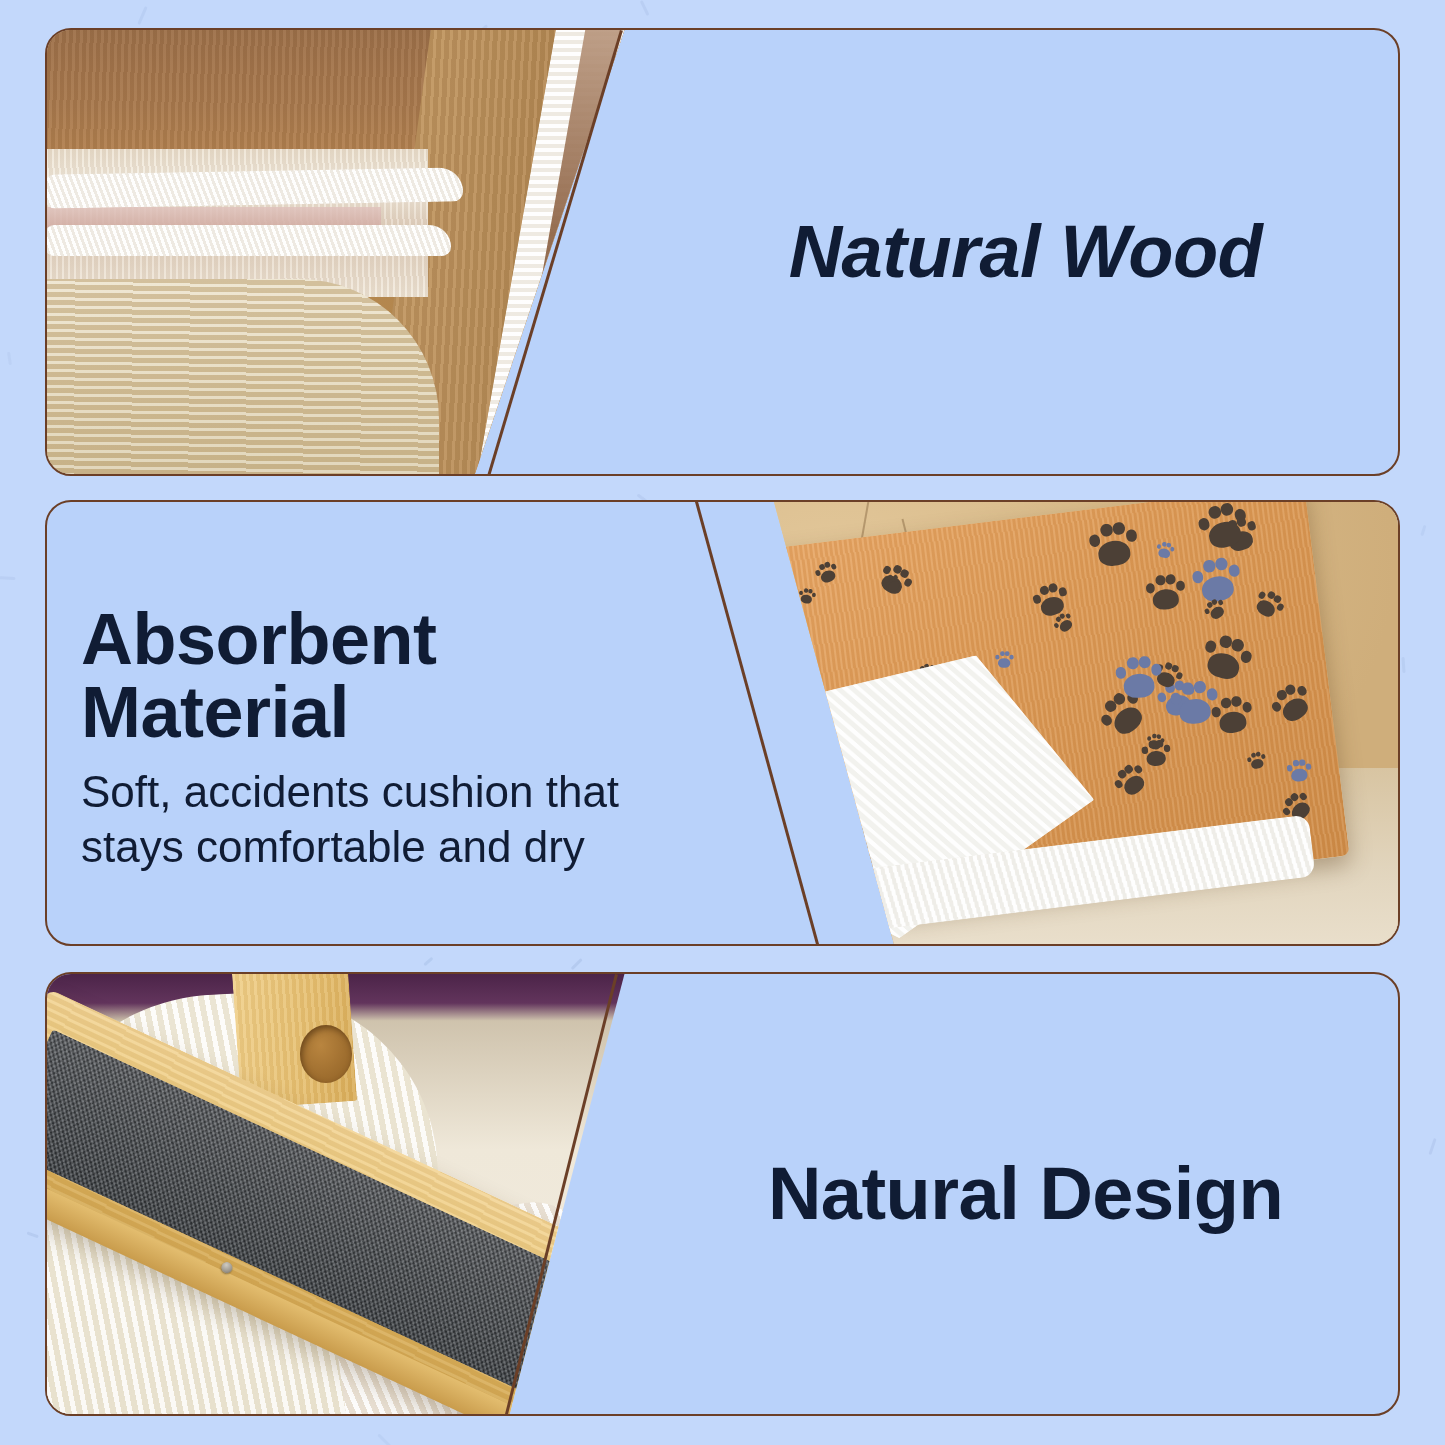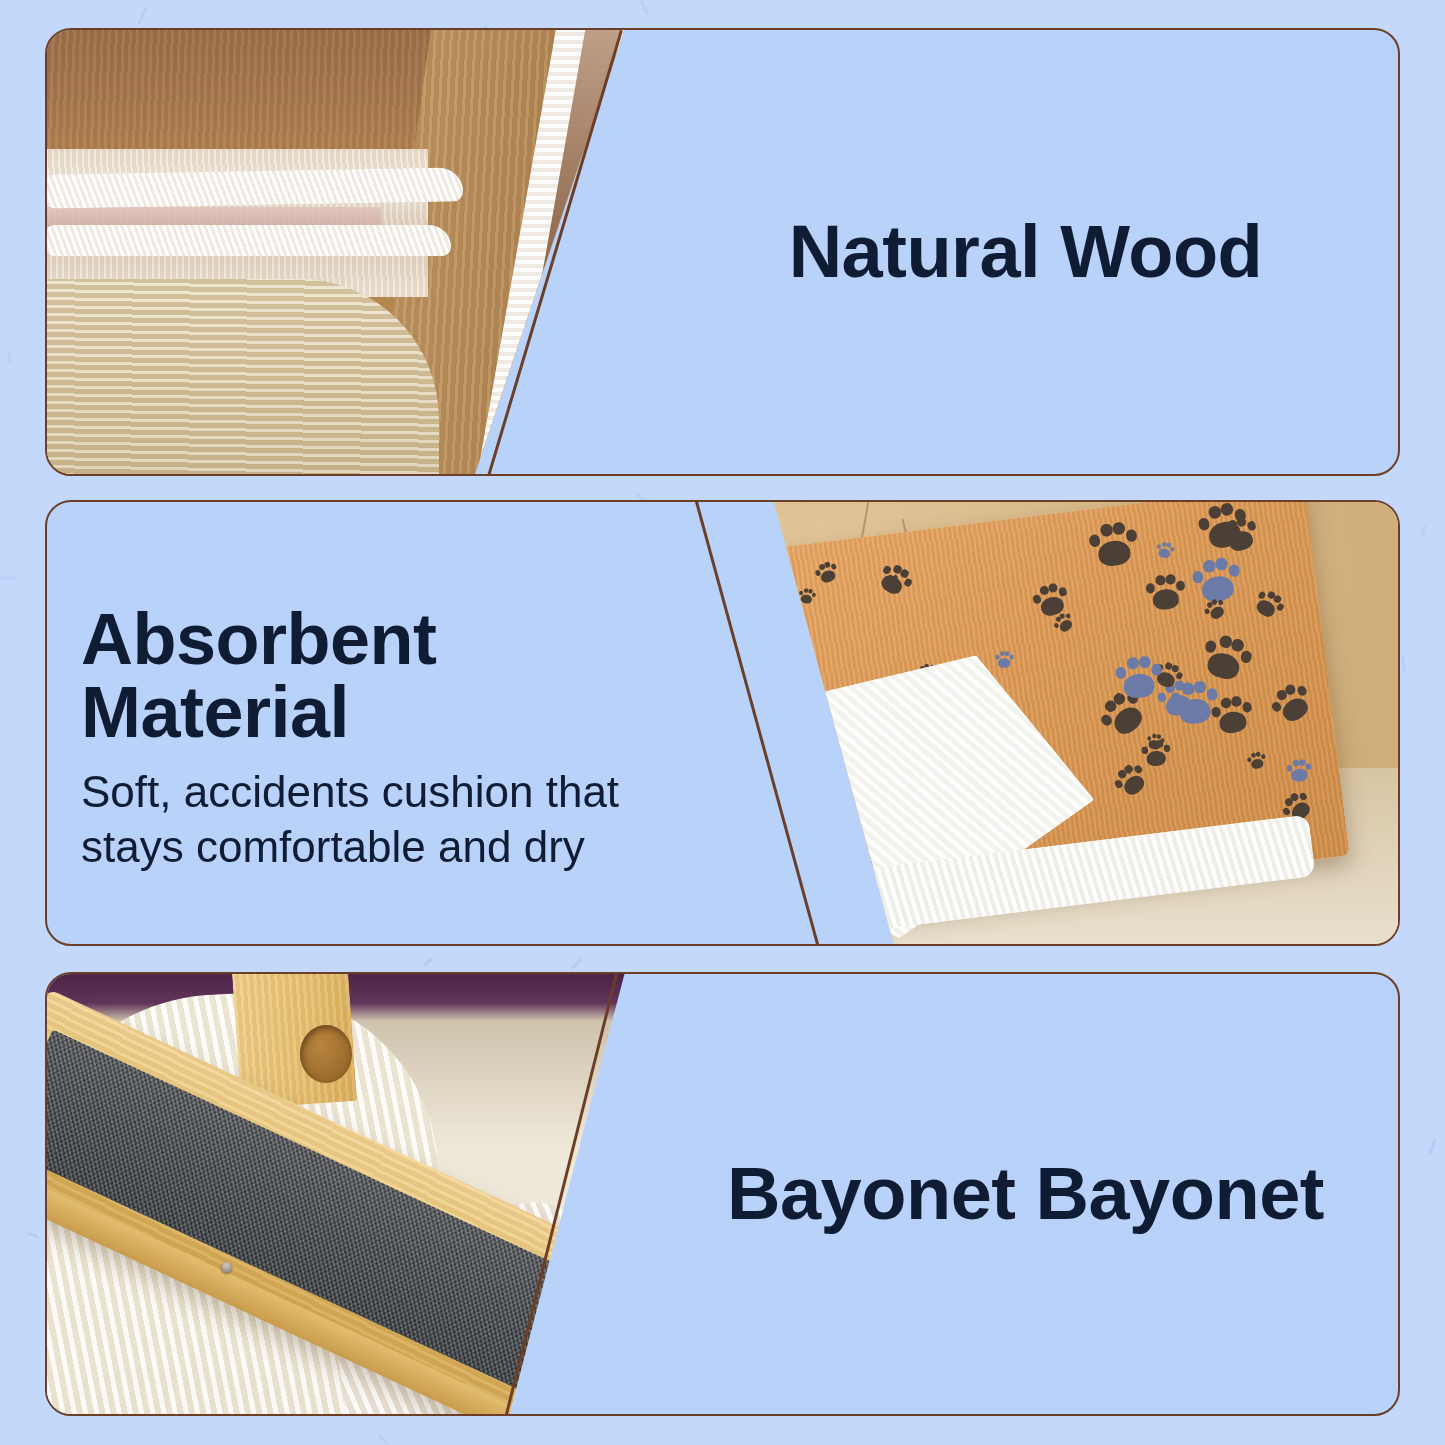--- a/index.html
+++ b/index.html
@@ -40,21 +40,21 @@
 
   .panel {
     position: absolute;
     left: 45px;
     right: 45px;
     border: 2.5px solid #6b3f27;
     border-radius: 26px;
     background: #b9d2fa;
     overflow: hidden;
   }
-  #panel-1 { top: 28px;   height: 448px; }
+  #panel-1 { top: 28px;   height: 448px; font-style: italic; }
   #panel-2 { top: 500px;  height: 446px; }
   #panel-3 { top: 972px;  height: 444px; }
 
   
   .photo {
     position: absolute;
     top: -2px;
     bottom: -2px;
     overflow: hidden;
   }
@@ -755,17 +755,17 @@
           <div id="ph3-side-rail"></div>
           <div class="screw" id="ph3-screw-1"></div>
           <div class="screw" id="ph3-screw-2"></div>
         </div>
       </div>
     </div>
 
     <div class="diag-line" id="diag-3" style="left: 568px; top: 0px; height: 457.665px; transform: rotate(14.0362deg);"></div>
 
     <div class="copy copy-right">
-      <h2 class="headline headline-lg">Bayonet Bayonet</h2>
+      <h2 class="headline headline-lg">Natural Design</h2>
     </div>
   </section>
 
 </div>
 
 </body></html>

